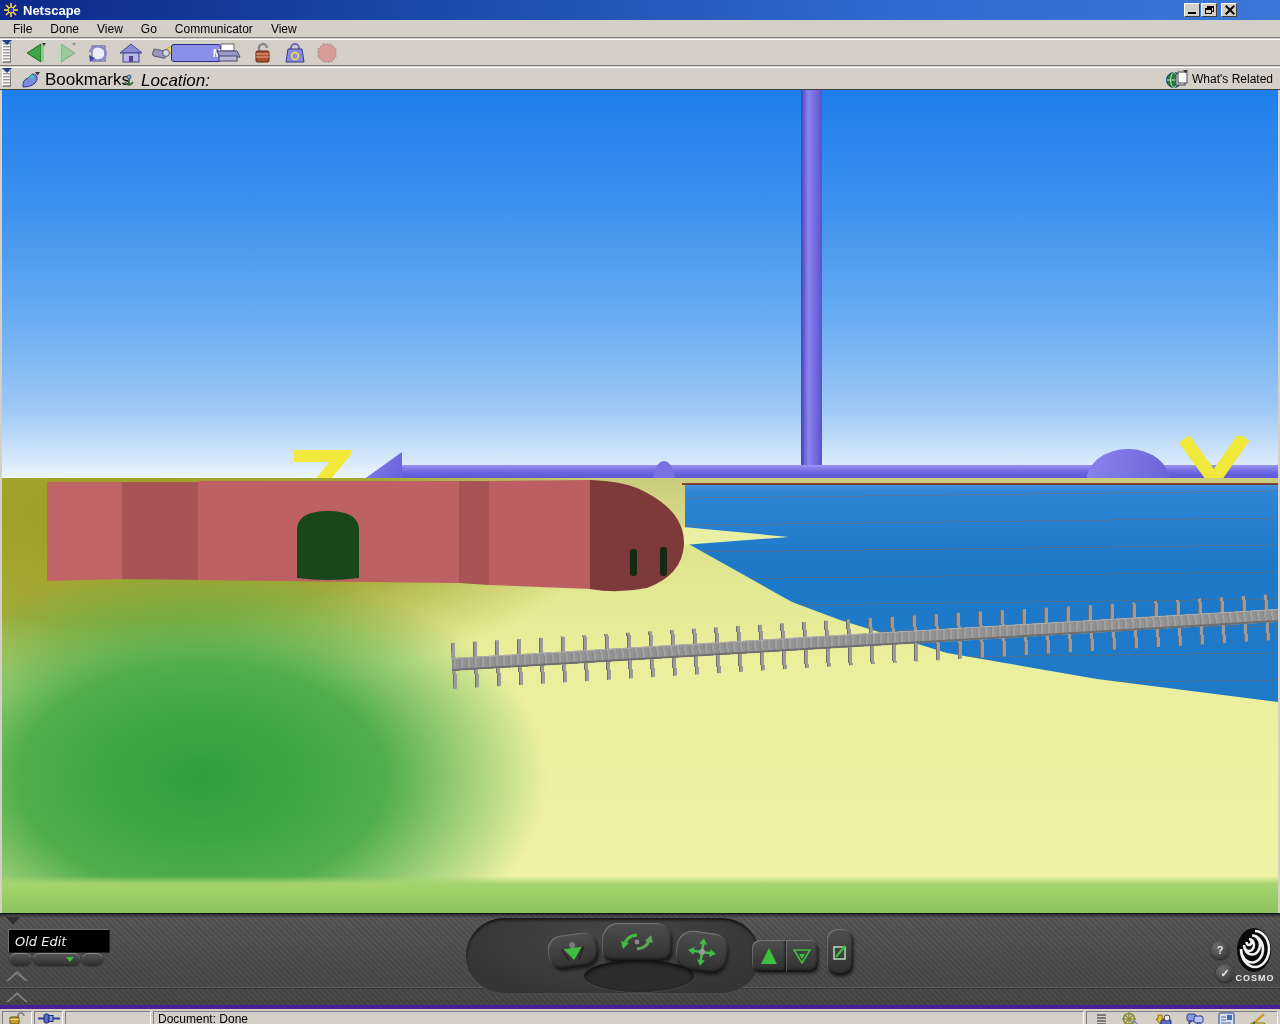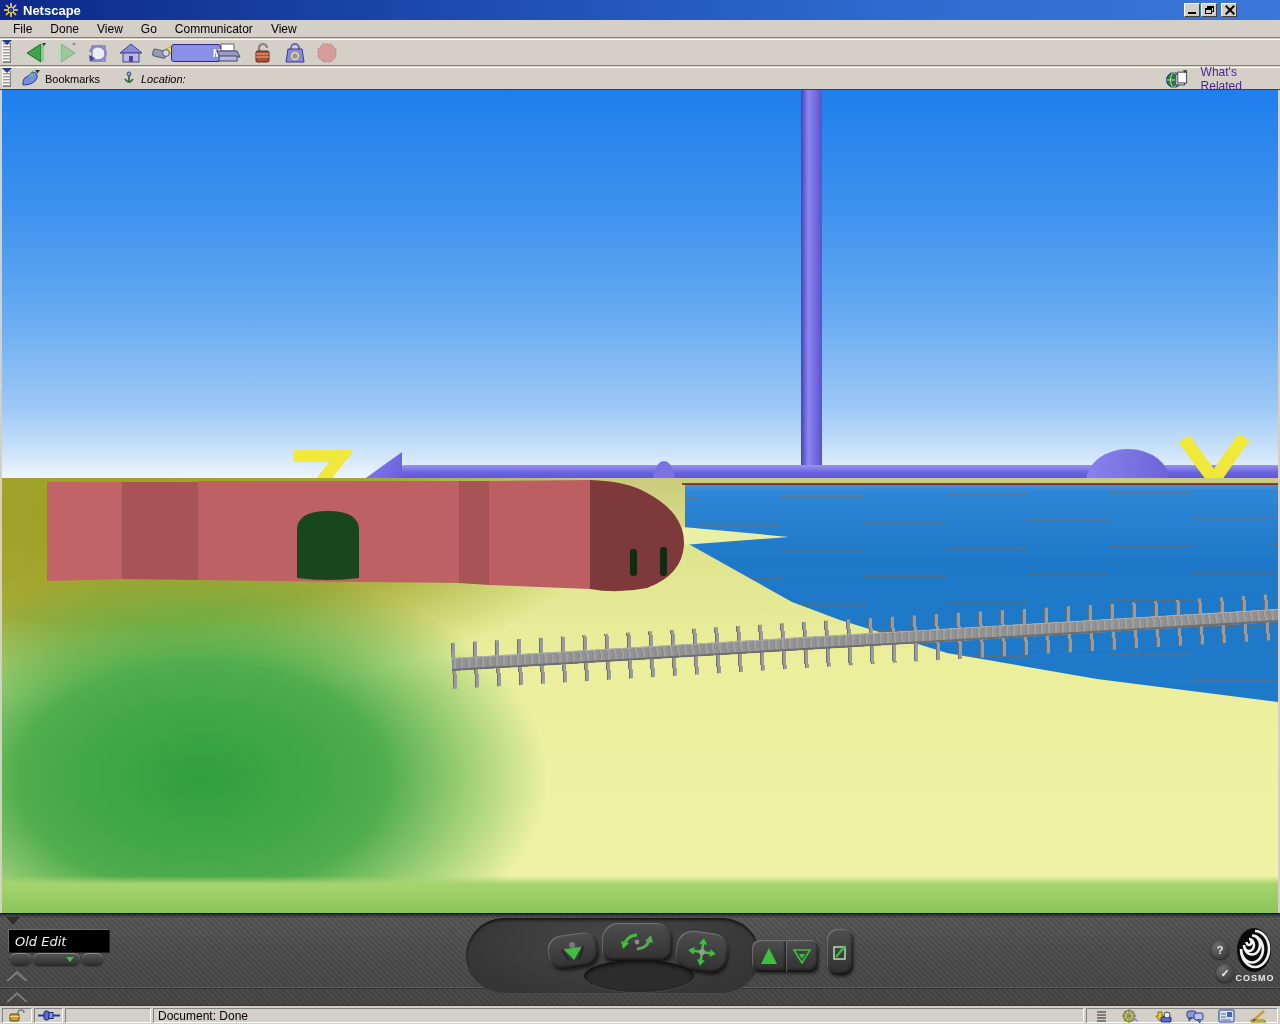--- a/index.html
+++ b/index.html
@@ -37,30 +37,30 @@
   .grab { position:absolute; left:2px; top:2px; width:9px; bottom:2px;
     background:repeating-linear-gradient(0deg,#9B9B9B 0 1px,#fff 1px 2px,transparent 2px 3px);
     border:1px solid #808080; border-color:#fff #808080 #808080 #fff; }
   .grab:before { content:""; position:absolute; left:-1px; top:-3px; border-left:5px solid transparent;
     border-right:5px solid transparent; border-top:5px solid #23408C; }
   .tb-btn { position:absolute; top:1px; width:30px; height:24px; display:flex; align-items:center; justify-content:center; }
   .tb-btn svg { display:block; }
   .my-badge { width:20px; height:18px; background:#8A90E8; border:1px solid #2A2A80; border-radius:3px;
     color:#fff; font-size:10px; font-weight:bold; display:flex; align-items:center; justify-content:center;padding-left:48px; }
 
-  .loc-label { font-size:11px; color:#000; }
+  .loc-label { font-size:17px; color:#000; }
   .combo { position:absolute; left:192px; top:2px; width:968px; height:19px; background:#FFFFFF;
     border:1px solid; border-color:#808080 #FFFFFF #FFFFFF #808080; box-shadow:inset 1px 1px 0 #404040; }
   .combo .url { position:absolute; left:3px; top:2px; width:930px; font-size:12px; color:#000;
     white-space:nowrap; overflow:hidden; }
   .combo .drop { position:absolute; right:1px; top:1px; width:16px; height:15px; }
   .combo .drop:before { content:""; position:absolute; left:4px; top:6px; border-left:4px solid transparent;
     border-right:4px solid transparent; border-top:4px solid #000; }
   .whats { position:absolute; left:1166px; top:1px; height:20px; display:flex; align-items:center; gap:4px; }
-  .whats-label { font-size:12px; color:#4c1d95;margin-left:9px; }
+  .whats-label { font-size:12px; color:#000000; }
 
   
   .viewport { position:absolute; left:2px; top:90px; width:1276px; height:823px; overflow:hidden;
     background:linear-gradient(180deg,#1E7FEC 0,#3E92EE 120px,#69ACF2 230px,#9FC9F6 320px,#D4E7FB 368px,#F3F9FE 392px); }
   .vp { position:absolute; }
   .terrain { left:0; top:388px; width:1276px; height:435px;
     background:
       linear-gradient(180deg, rgba(0,0,0,0) 398px, #A5D46E 406px, #93C962 426px, #8CC35C 435px),
       radial-gradient(ellipse 480px 300px at 200px 300px, #2F9F3E 0%, #4FAD4C 38%, rgba(150,200,90,0) 72%),
       radial-gradient(ellipse 640px 230px at 110px 40px, #9D9D22 0%, rgba(160,164,45,.9) 45%, rgba(200,205,100,0) 78%),
@@ -129,21 +129,21 @@
   .round-sm { position:absolute; width:18px; height:18px; border-radius:9px;
     background:radial-gradient(circle at 35% 30%,#6E6E6E,#2E2E2E); color:#E8E8E8; font-size:11px; font-weight:bold;
     display:flex; align-items:center; justify-content:center; box-shadow:0 1px 2px rgba(0,0,0,.6); }
   .help-btn { left:1211px; top:27px; } .check-btn { left:1216px; top:50px; }
   .cosmo-logo { position:absolute; left:1236px; top:13px; width:36px; height:46px; }
   .cosmo-text { position:absolute; left:1231px; top:59px; width:48px; text-align:center;
     color:#E8E8E8; font-size:9px; font-weight:bold; letter-spacing:1px; }
 
   
   .statusbar { position:absolute; left:0; top:1005px; width:1280px; height:19px; background:#D4D0C8;
-    border-top:1px solid #4c1d95; }
+    border-top:4px solid #4c1d95; }
   .sb-cell { position:absolute; top:2px; height:15px; border:1px solid; border-color:#808080 #FFFFFF #FFFFFF #808080;
     display:flex; align-items:center; }
   .sb-lock { left:2px; width:30px; justify-content:center; }
   .sb-plug { left:34px; width:29px; justify-content:center; }
   .sb-progress { left:65px; width:86px; }
   .sb-status { left:153px; width:931px; padding-left:4px; font-size:12px; color:#000; }
   .sb-components { left:1086px; width:192px; justify-content:space-around; padding:0 2px; }
   .sb-components svg { display:block; }
 </style>
 </head>

